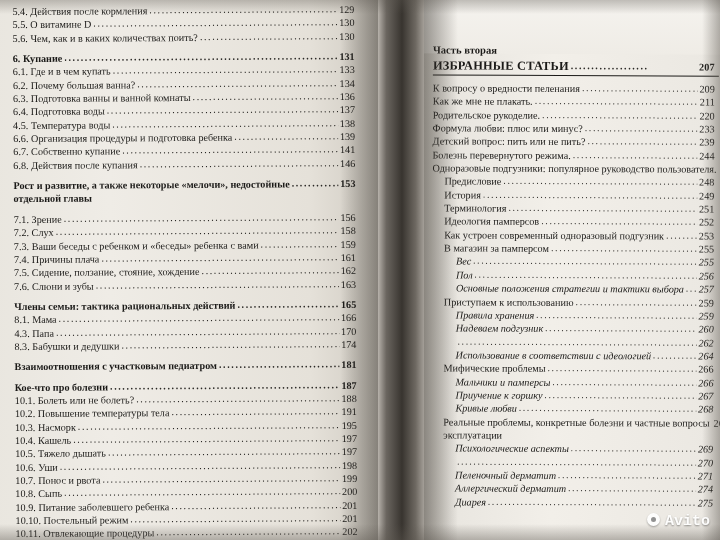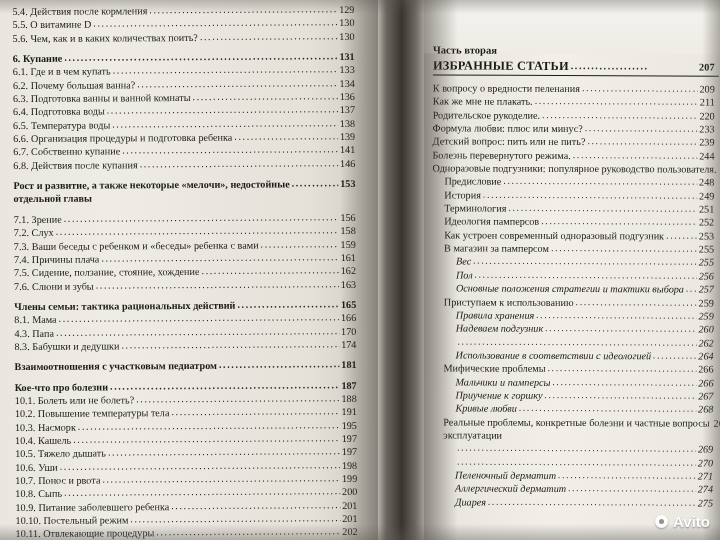--- a/index.html
+++ b/index.html
@@ -82,22 +82,22 @@
   }
   .rule{
     border-top:1.4px solid #1b1a18;
     margin:0 0 6px 0;width:286px;
   }
   .part-head{font-weight:bold;font-size:10.6px;line-height:14px;}
 
   
   .watermark{
     position:absolute;right:10px;bottom:10px;z-index:9;
-    display:flex;align-items:center;gap:5px;
-    color:#ffffff;font-family:Liberation Sans, sans-serif;
+    display:flex;align-items:flex-start;gap:5px;
+    color:#ffffff;font-family:Liberation Mono, monospace;
     font-size:15px;font-weight:bold;opacity:.92;
     text-shadow:0 1px 2px rgba(0,0,0,.45);
   }
   .wm-dot{
     width:13px;height:13px;border-radius:50%;
     background:#ffffff;display:inline-block;position:relative;
     box-shadow:0 1px 2px rgba(0,0,0,.35);
   }
   .wm-dot::after{
     content:"";position:absolute;left:4px;top:4px;width:5px;height:5px;
@@ -162,21 +162,21 @@
           <span class="txt">6.3. Подготовка ванны и ванной комнаты</span>
           <span class="dots">..........................................................................................</span>
           <span class="pg">136</span>
         </div>
         <div class="line">
           <span class="txt">6.4. Подготовка воды</span>
           <span class="dots">..........................................................................................</span>
           <span class="pg">137</span>
         </div>
         <div class="line">
-          <span class="txt">6.5. Температура воды</span>
+          <span class="txt">4.5. Температура воды</span>
           <span class="dots">..........................................................................................</span>
           <span class="pg">138</span>
         </div>
         <div class="line">
           <span class="txt">6.6. Организация процедуры и подготовка ребенка</span>
           <span class="dots">..........................................................................................</span>
           <span class="pg">139</span>
         </div>
         <div class="line">
           <span class="txt">6.7. Собственно купание</span>
@@ -459,20 +459,21 @@
           </div>
           <div class="line ind1">
             <span class="txt">Реальные проблемы, конкретные болезни и частные вопросы</span>
             <span class="dots">..........................................................................................</span>
             <span class="pg">269</span>
           </div>
           <div class="line ind1">
             <span class="txt">эксплуатации</span>
           </div>
           <div class="line ital ind2">
+            <span class="txt">Психологические аспекты</span>
             <span class="dots">..........................................................................................</span>
             <span class="pg">269</span>
           </div>
           <div class="line ital ind2">
             <span class="dots">..........................................................................................</span>
             <span class="pg">270</span>
           </div>
           <div class="line ital ind2">
             <span class="txt">Пеленочный дерматит</span>
             <span class="dots">..........................................................................................</span>

